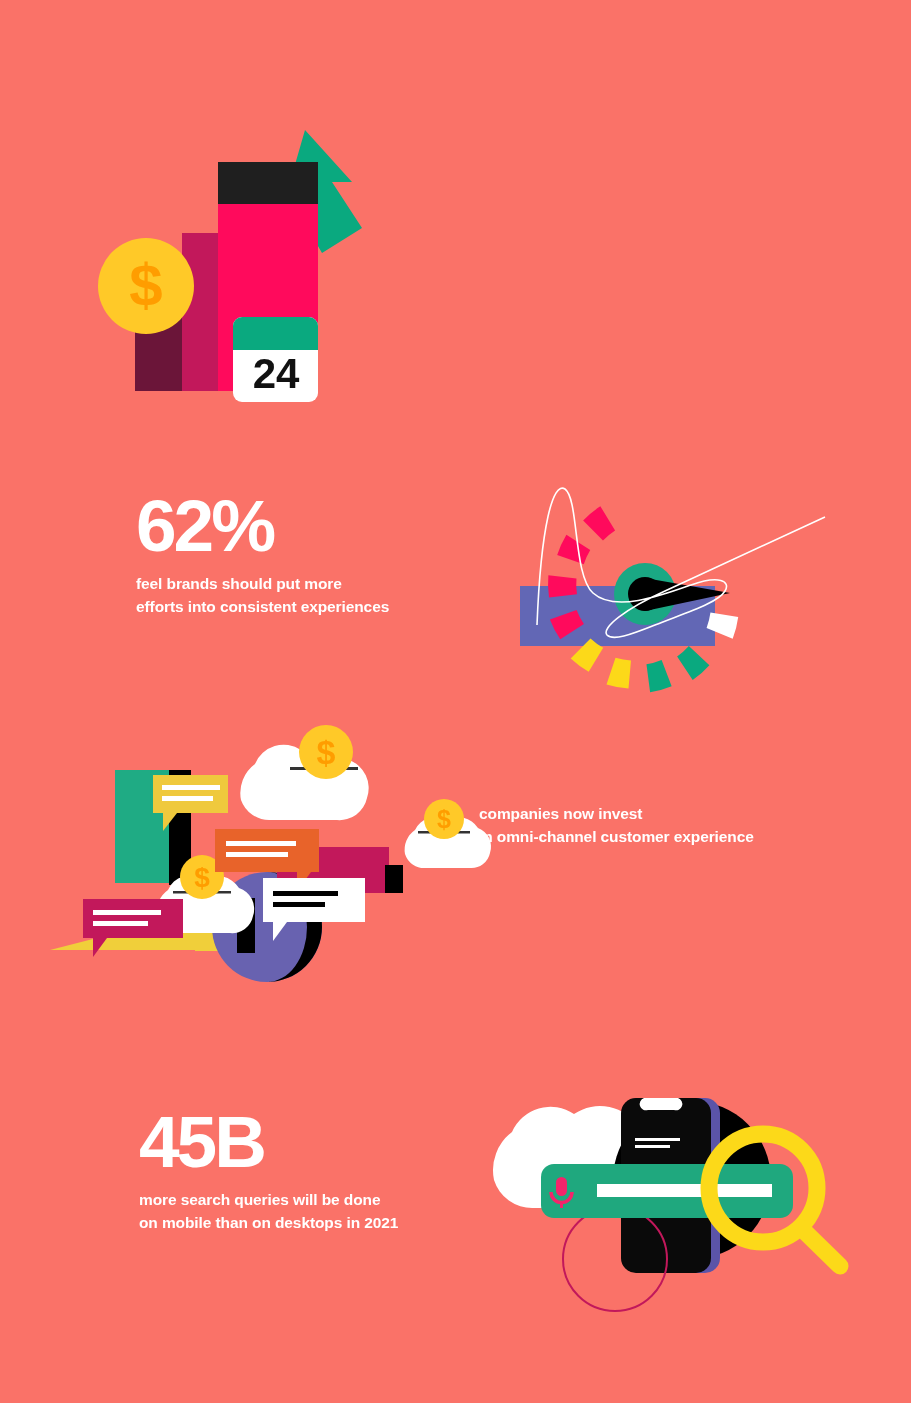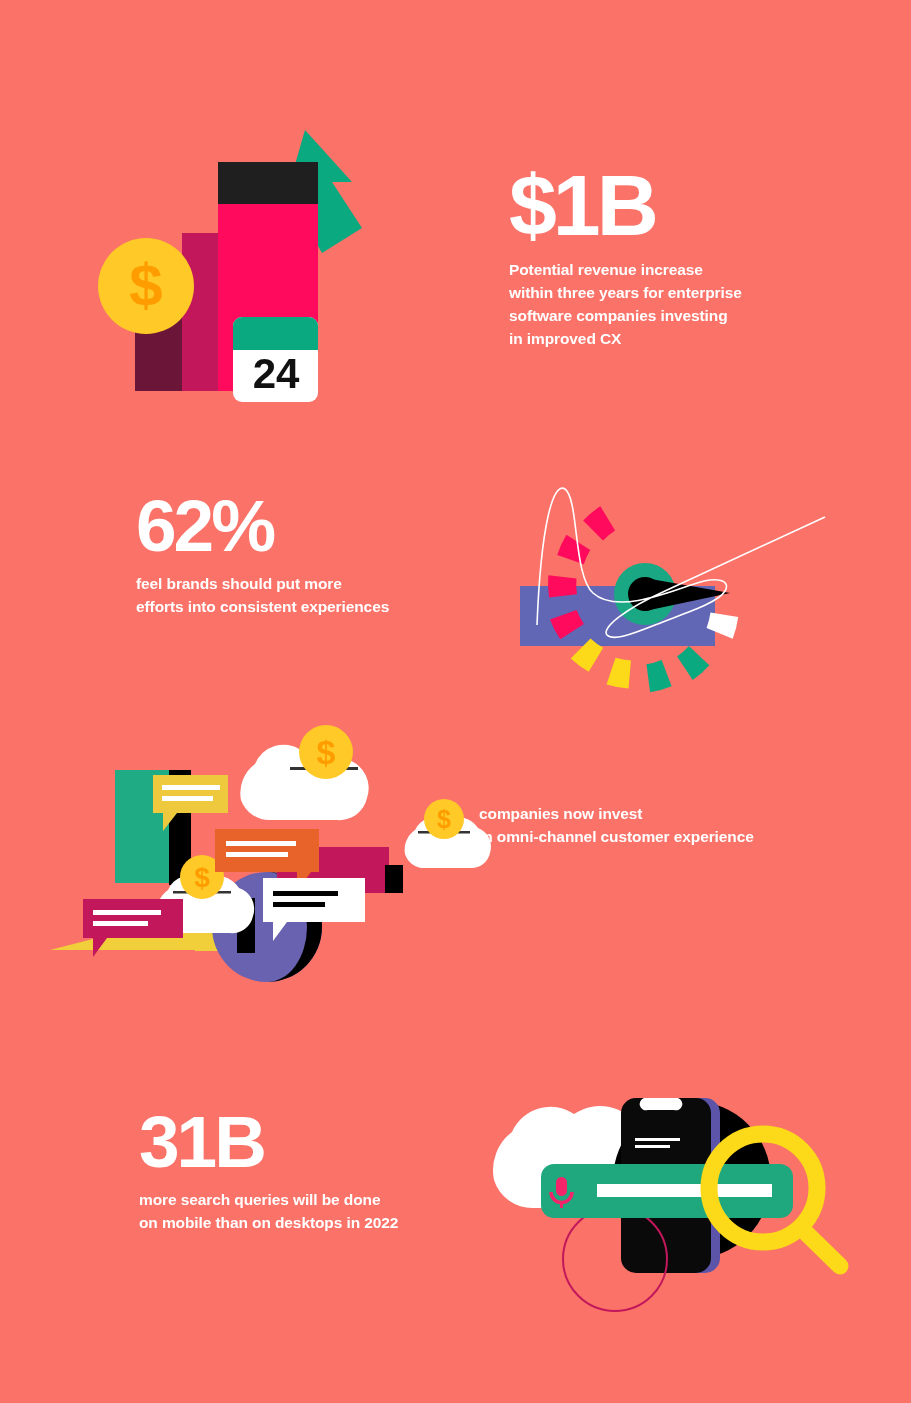--- a/index.html
+++ b/index.html
@@ -101,27 +101,20 @@
       </g>
 
       <g>
         <rect x="143" y="197" width="85" height="85" rx="9" fill="#ffffff"></rect>
         <path d="M143 206 a9 9 0 0 1 9 -9 h67 a9 9 0 0 1 9 9 v24 h-85 z" fill="#0aa97f"></path>
         <text x="186" y="268" text-anchor="middle" font-family="Liberation Sans, sans-serif" font-size="42" font-weight="700" fill="#111111">24</text>
       </g>
     </svg>
   </div>
 
-  <div class="stat-block" id="block-1b">
-    <div class="stat-figure">$1B</div>
-    <div class="stat-desc">Potential revenue increase
-within three years for enterprise
-software companies investing
-in improved CX</div>
-  </div>
 
   <div class="stat-block" id="block-87">
     <div class="stat-figure">62%</div>
     <div class="stat-desc">feel brands should put more
 efforts into consistent experiences</div>
   </div>
 
   <div class="illus" id="illus-gauge">
     <svg width="395" height="230" viewBox="0 0 395 230">
 
@@ -229,23 +222,23 @@
       </g>
     </svg>
   </div>
 
   <div class="stat-block" id="block-80">
     <div class="stat-desc">companies now invest
 in omni-channel customer experience</div>
   </div>
 
   <div class="stat-block" id="block-28">
-    <div class="stat-figure">31B</div>
+    <div class="stat-figure">45B</div>
     <div class="stat-desc">more search queries will be done
-on mobile than on desktops in 2022</div>
+on mobile than on desktops in 2021</div>
   </div>
 
   <div class="illus" id="illus-search">
     <svg width="400" height="285" viewBox="0 0 400 285">
 
       <g>
         <path d="M 14 140 a48 48 0 0 1 18 -48 a42 42 0 0 1 62 -18 a46 46 0 0 1 65 14 a40 40 0 0 1 24 50 a38 38 0 0 1 -40 30 l -90 0 a40 40 0 0 1 -39 -28 Z" fill="#ffffff"></path>
       </g>
 
       <circle cx="212" cy="140" r="79" fill="#000000"></circle>

